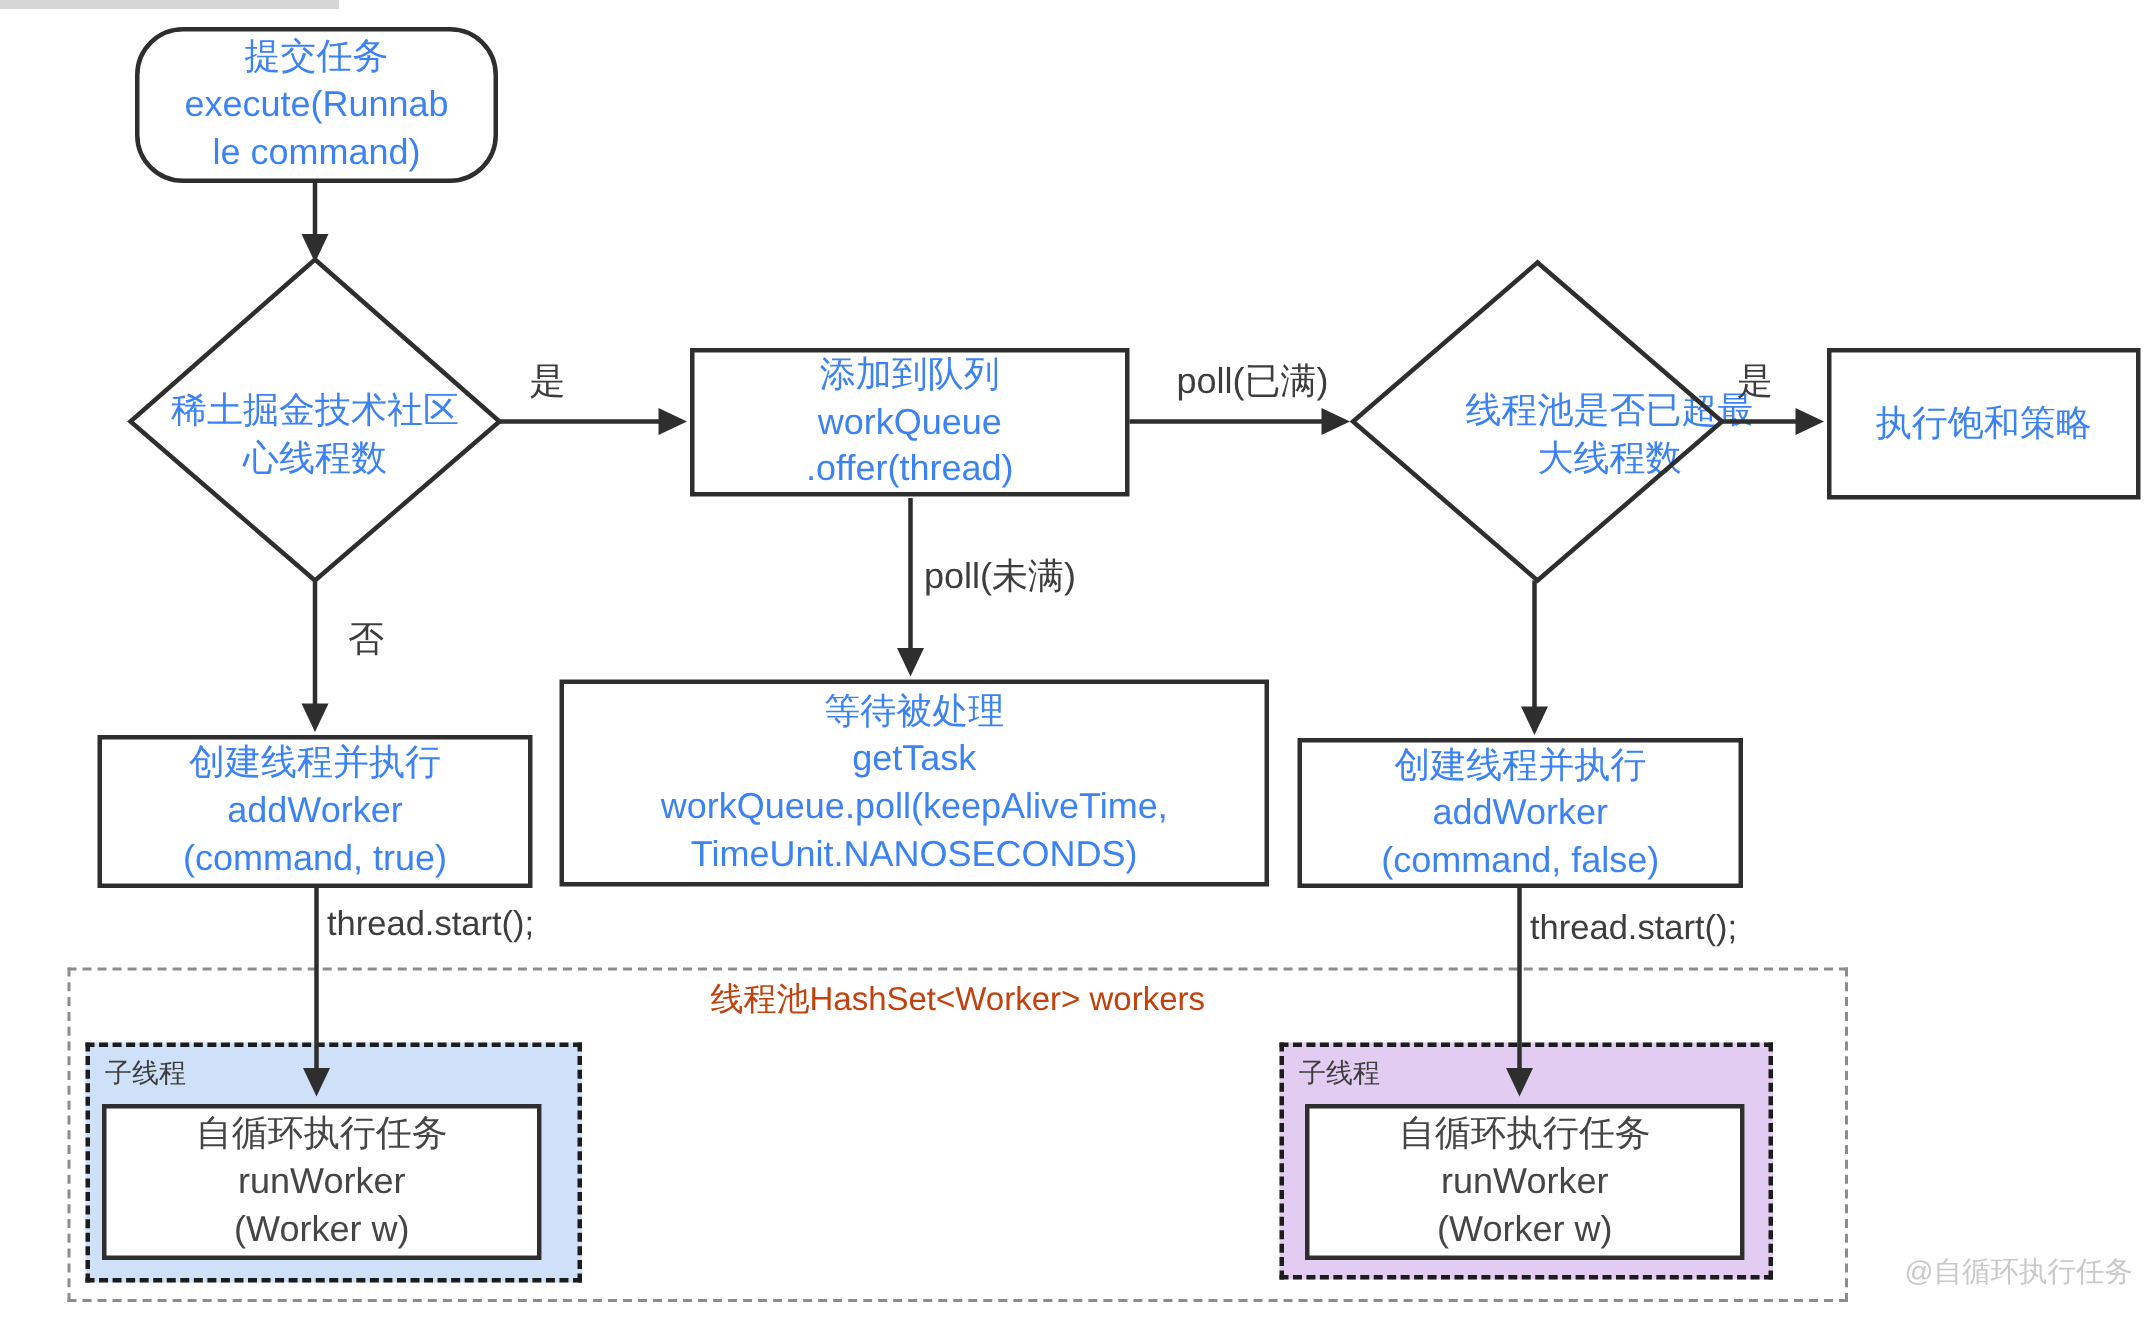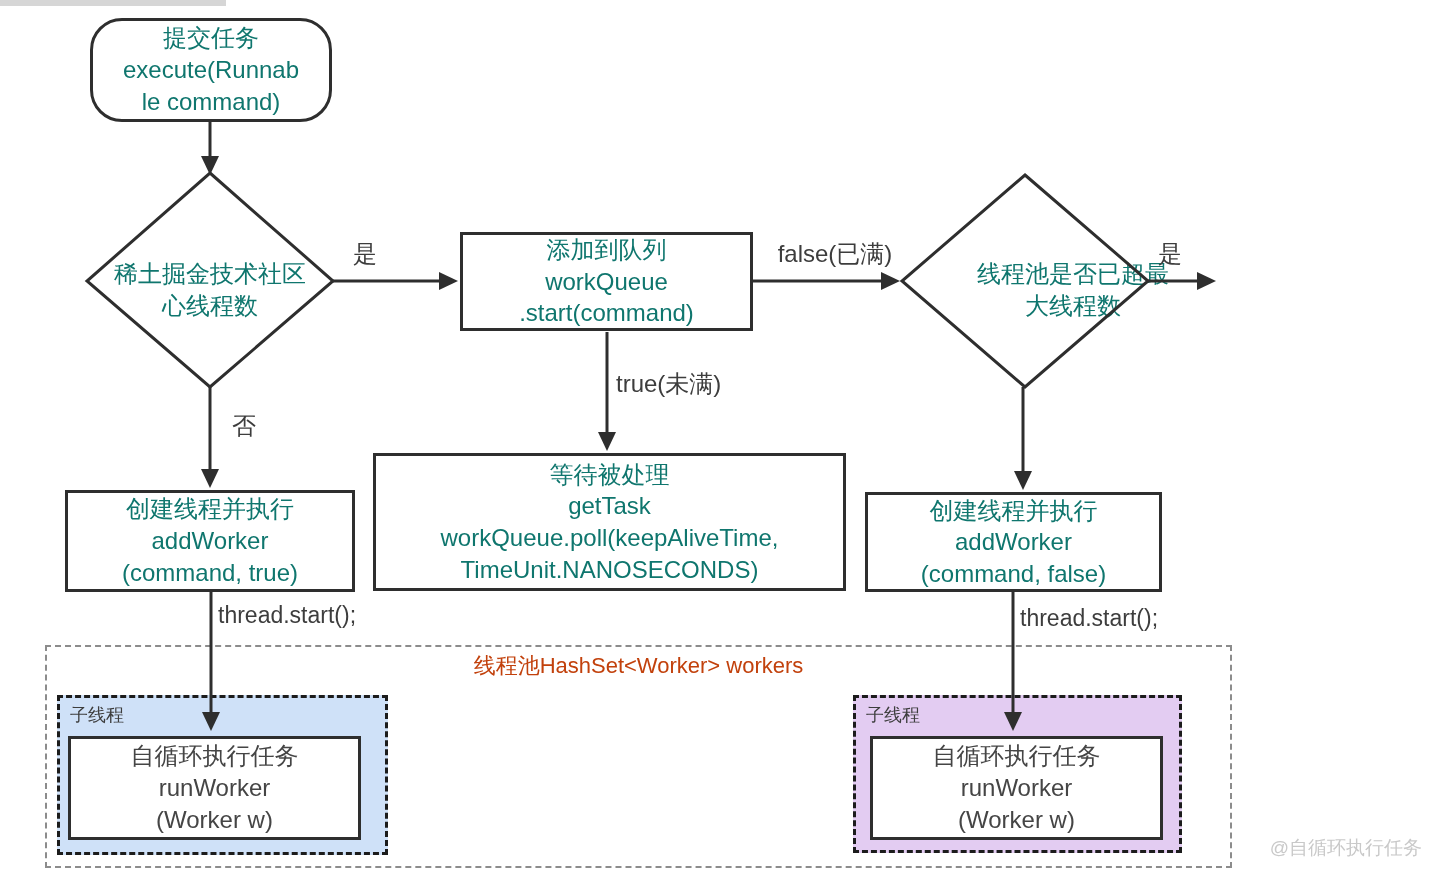--- a/index.html
+++ b/index.html
@@ -2,21 +2,21 @@
 <html style="--line: #2e2e2e; --thread-blue: #cfe1f8; --thread-purple: #e3ccf2; --watermark: #c9c9c9; --top-strip: #d6d6d6;"><head>
 <meta charset="utf-8">
 <style>
   html,body{margin:0;padding:0;background:#fff;}
   #stage{
     position:relative;width:1432px;height:880px;background:#ffffff;overflow:hidden;
     font-family:"Liberation Sans","DejaVu Sans",sans-serif;color:#424242;
   }
   .node{
     position:absolute;display:flex;align-items:center;justify-content:center;
-    text-align:center;white-space:pre-line;font-size:24px;line-height:1.32;color:#0f766e;
+    text-align:center;white-space:pre-line;font-size:24px;line-height:1.32;color:#3b82f6;
   }
   .box{border:3px solid var(--line,#2e2e2e);background:#fff;box-sizing:border-box;}
   .rounded{border-radius:32px;}
   .diamond-text{background:transparent;}
   .edge-label{
     position:absolute;font-size:24px;color:#3d3d3d;white-space:nowrap;
   }
   .code-label{font-size:23px;}
   #pool-container{
     position:absolute;border:2px dashed #8c8c8c;box-sizing:border-box;background:transparent;
@@ -53,43 +53,44 @@
 
   <div class="node box rounded" style="left:90px;top:18px;width:242px;height:104px;">提交任务
 execute(Runnab
 le command)</div>
 
   <div class="node diamond-text" style="left:95px;top:248px;width:230px;height:84px;">稀土掘金技术社区
 心线程数</div>
 
   <div class="node box" style="left:460px;top:232px;width:293px;height:99px;">添加到队列
 workQueue
-.start(command)</div>
+.offer(thread)</div>
 
   <div class="node diamond-text" style="left:958px;top:248px;width:230px;height:84px;">线程池是否已超最
 大线程数</div>
 
+  <div class="node box" style="left:1218px;top:232px;width:209px;height:101px;">执行饱和策略</div>
 
   <div class="node box" style="left:373px;top:453px;width:473px;height:138px;">等待被处理
 getTask
 workQueue.poll(keepAliveTime,
 TimeUnit.NANOSECONDS)</div>
 
   <div class="node box" style="left:65px;top:490px;width:290px;height:102px;">创建线程并执行
 addWorker
 (command, true)</div>
 
   <div class="node box" style="left:865px;top:492px;width:297px;height:100px;">创建线程并执行
 addWorker
 (command, false)</div>
 
   <div class="edge-label" style="left:353px;top:238px;">是</div>
-  <div class="edge-label" style="left:765px;top:238px;width:140px;text-align:center;">false(已满)</div>
+  <div class="edge-label" style="left:765px;top:238px;width:140px;text-align:center;">poll(已满)</div>
   <div class="edge-label" style="left:1158px;top:238px;">是</div>
-  <div class="edge-label" style="left:616px;top:368px;">true(未满)</div>
+  <div class="edge-label" style="left:616px;top:368px;">poll(未满)</div>
   <div class="edge-label" style="left:232px;top:410px;">否</div>
   <div class="edge-label code-label" style="left:218px;top:602px;">thread.start();</div>
   <div class="edge-label code-label" style="left:1020px;top:605px;">thread.start();</div>
 
   <div id="pool-container" style="left:45px;top:645px;width:1187px;height:223px;">
     <div id="pool-title">线程池HashSet&lt;Worker&gt; workers</div>
   </div>
 
   <div class="thread-box blue" style="left:57px;top:695px;width:331px;height:160px;">
     <div class="thread-label">子线程</div>

